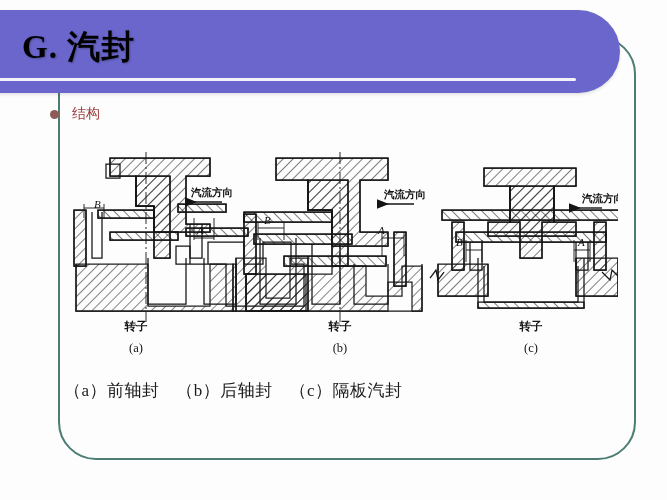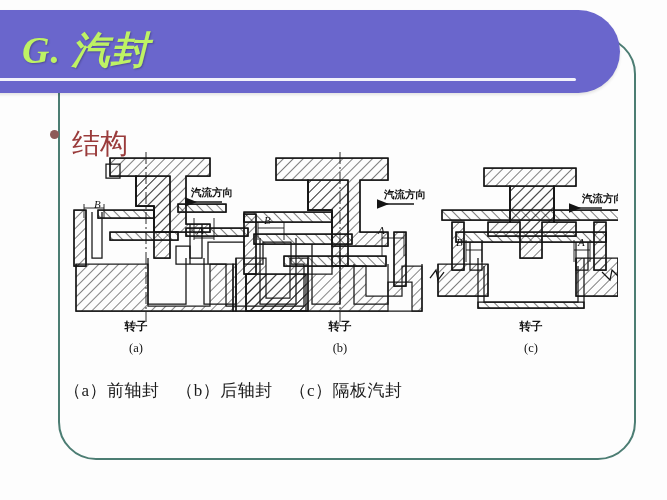--- a/index.html
+++ b/index.html
@@ -46,25 +46,24 @@
     height: 83px;
     background: #6a66cc;
     border-top-right-radius: 46px;
     border-bottom-right-radius: 46px;
     box-shadow: 0 2px 3px rgba(0,0,0,0.10);
   }
   .title-text {
     position: absolute;
     left: 36px;
     top: 15px;
-    color: #bef264;
+    color: #000000;
     font-family: "Liberation Serif", serif;
-    font-style: italic;
     font-weight: bold;
-    font-size: 38px;
+    font-size: 33px;
     letter-spacing: 1px;
     white-space: nowrap;
     text-shadow: 1px 1px 2px rgba(0,0,0,0.25);
   }
   .title-rule {
     position: absolute;
     left: 4px;
     top: 68px;
     width: 586px;
     height: 3px;
@@ -83,24 +82,23 @@
   }
   .bullet-dot {
     width: 9px; height: 9px;
     border-radius: 50%;
     background: #8d5a58;
     flex: 0 0 auto;
   }
   .bullet-label {
     color: #9a3b3b;
     font-family: "Liberation Serif", serif;
-    font-size: 28px;
+    font-size: 14px;
     font-weight: 500;
     white-space: nowrap;
-    margin-top: 20px;
   }
 
   
   .figure-area {
     position: absolute;
     left: 58px;
     top: 146px;
     width: 560px;
     height: 215px;
   }

